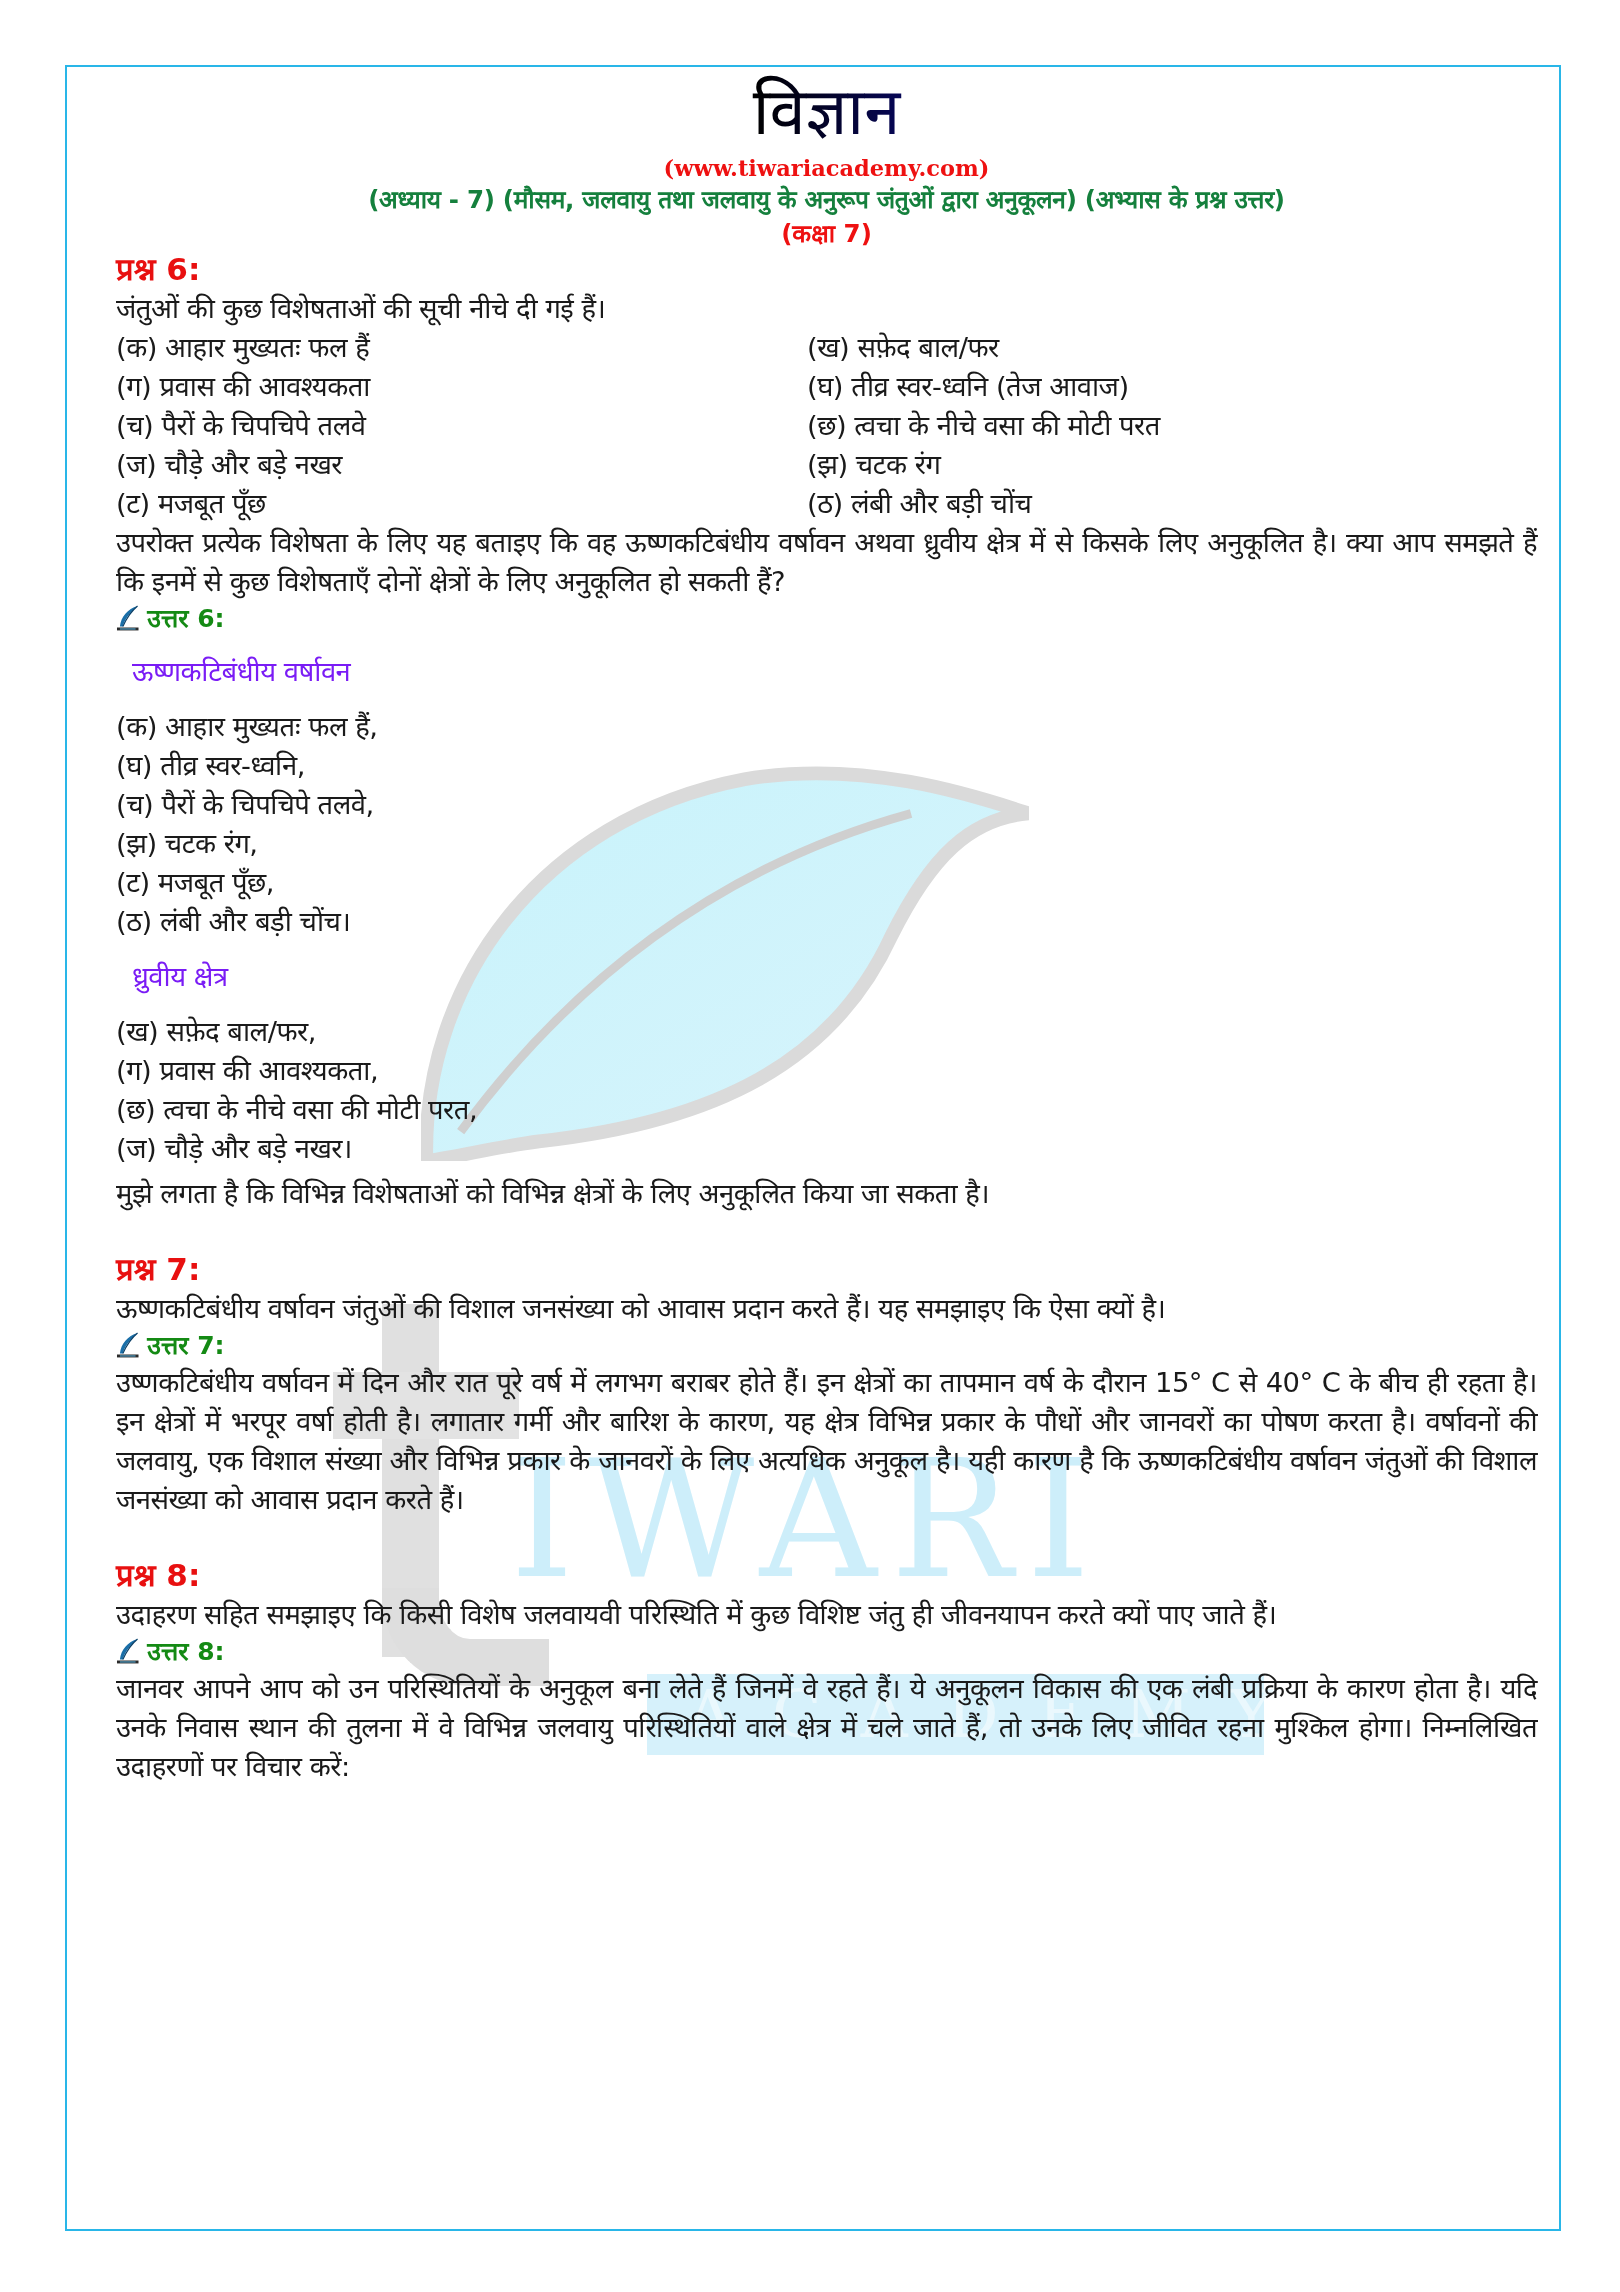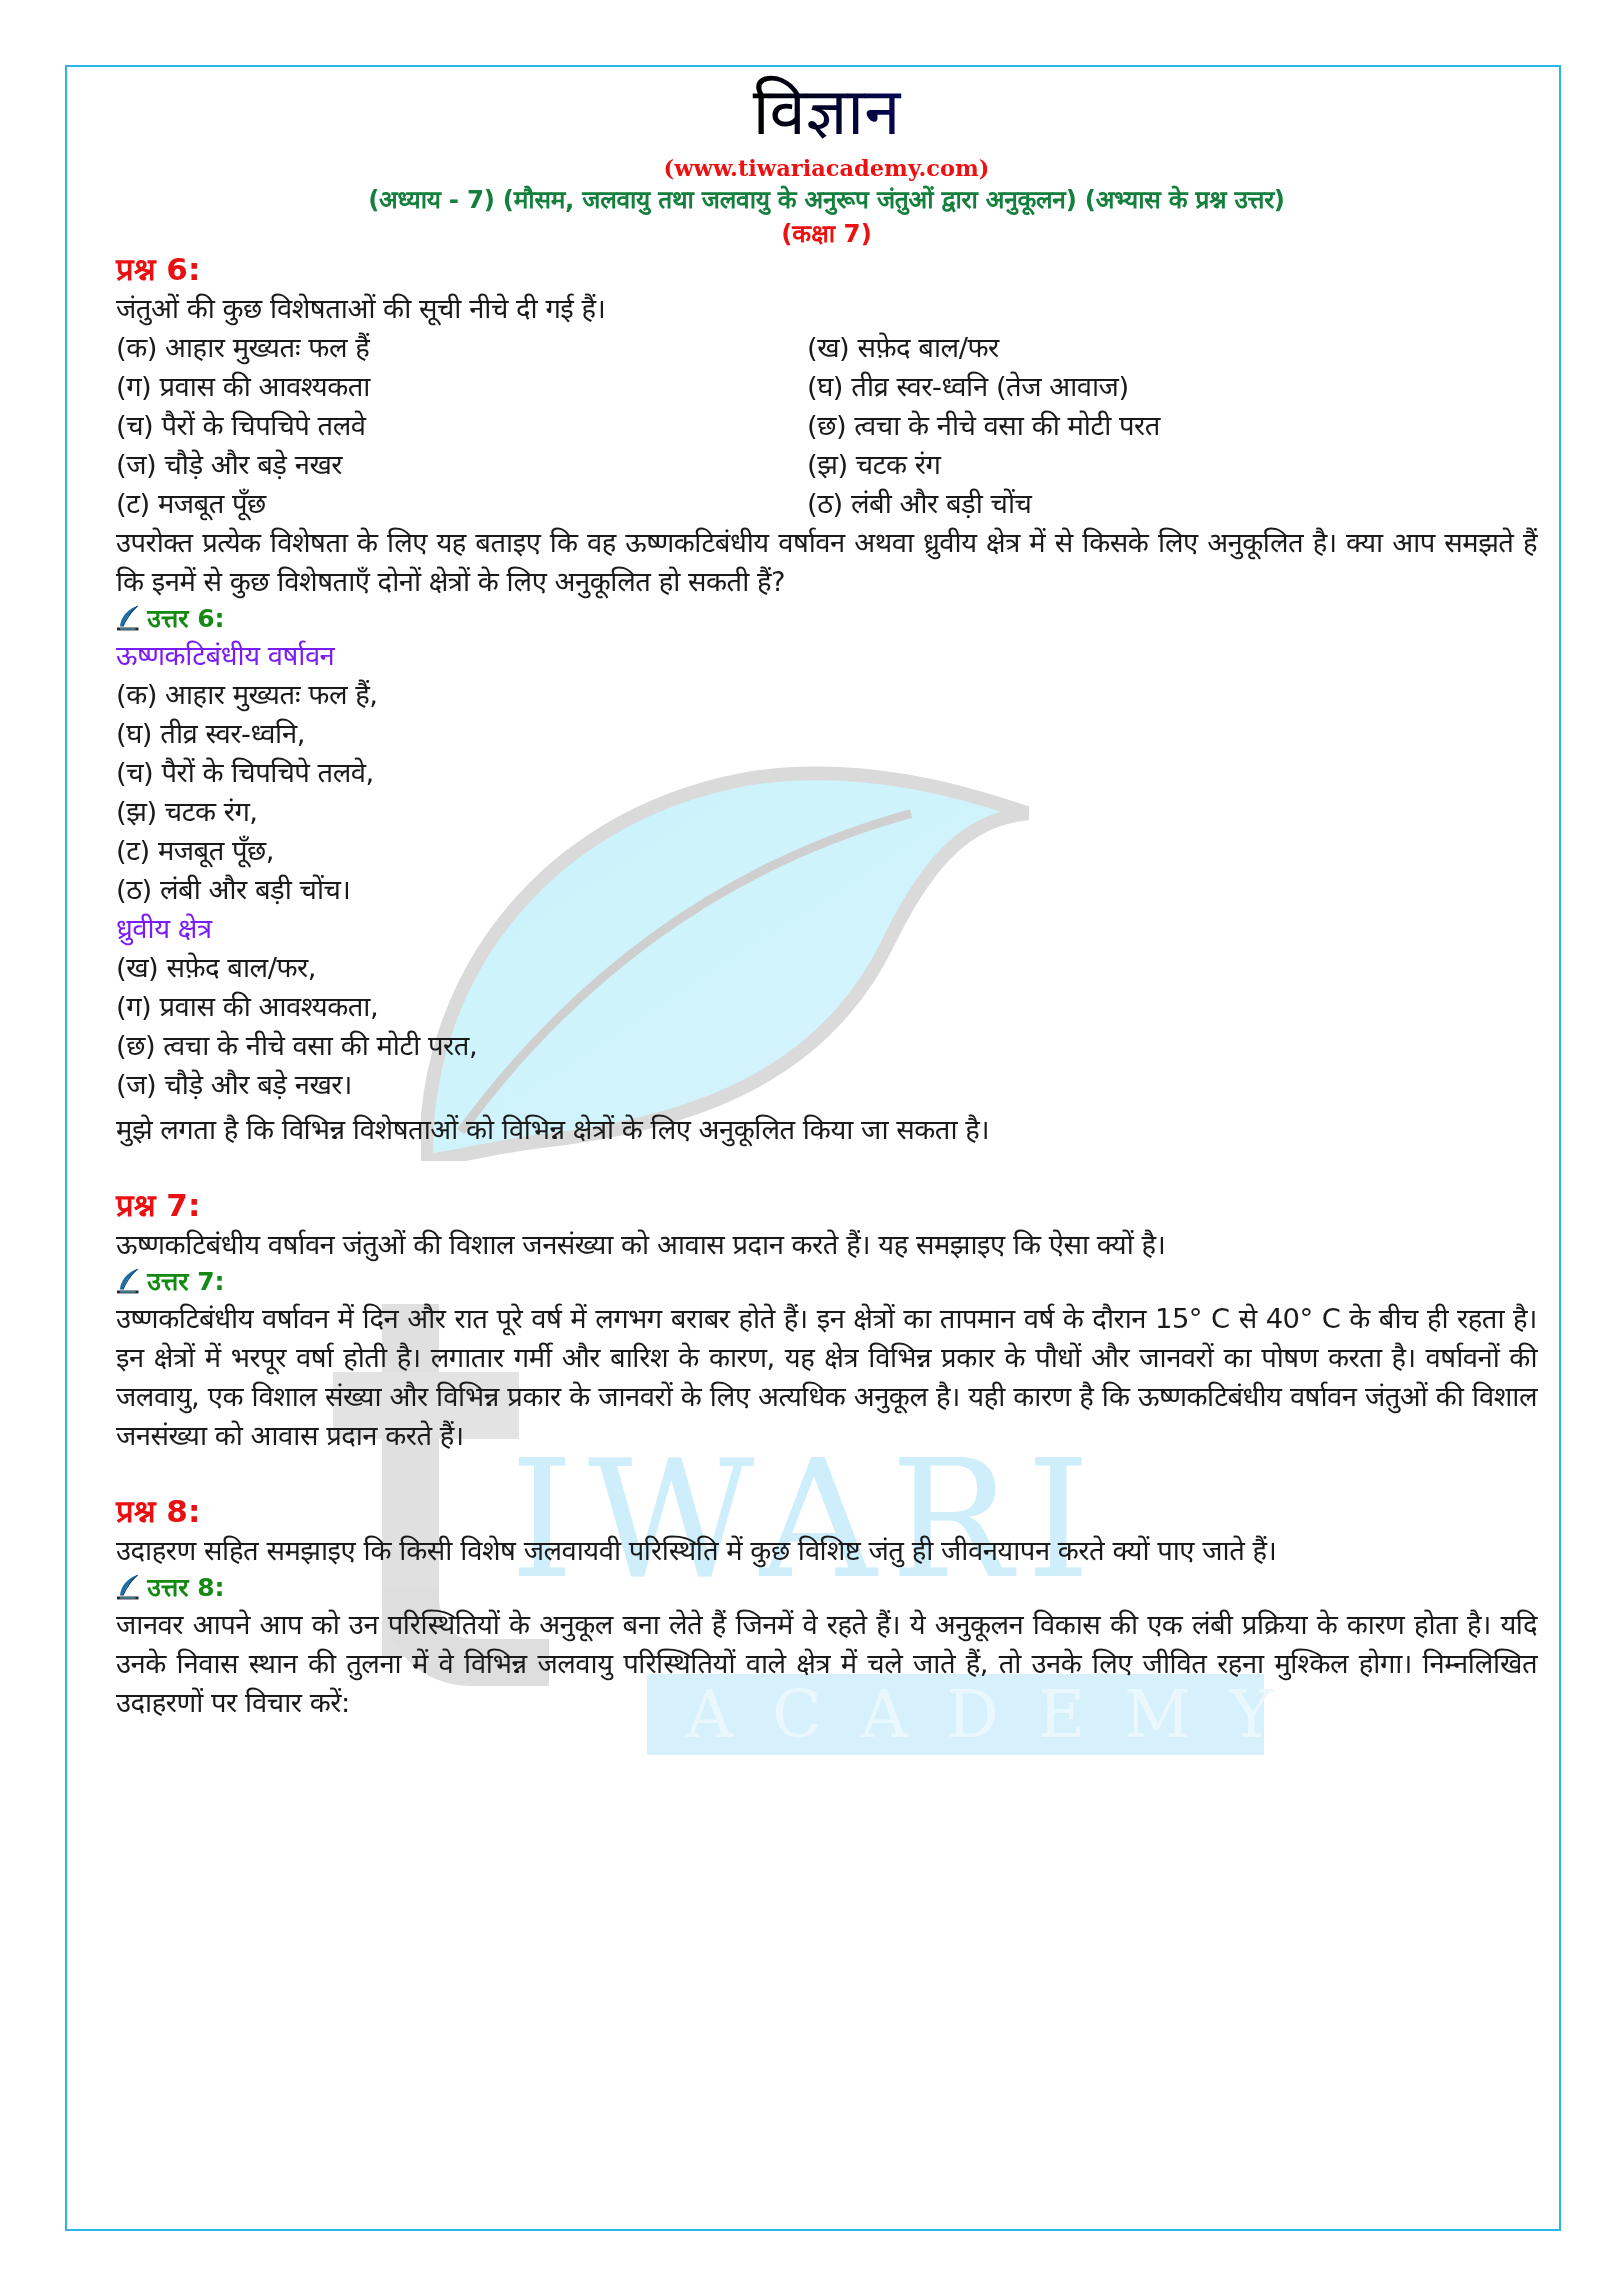--- a/index.html
+++ b/index.html
@@ -30,21 +30,21 @@
           font-weight:bold; font-size:22.5px; line-height:27.4px; }
   .chapter { font-weight:bold; font-size:24.5px; line-height:35px; color:#15803d; letter-spacing:-0.3px; }
   .class-line { color:#ee1111; font-weight:bold; font-size:24.5px; line-height:33px; }
 
   .q-label { color:#e81010; font-weight:bold; font-size:31px; line-height:39px; margin:0; }
   .a-label { color:#148a14; font-weight:bold; font-size:25px; line-height:35px; margin:0;
              display:flex; align-items:center; gap:7.8px; }
   .quill { width:23.5px; height:27.4px; display:inline-block; }
   .txt { font-size:27.4px; line-height:39px; margin:0; letter-spacing:-0.5px; }
   .just { text-align:justify; }
-  .sub { color:#7a1cf5; font-size:27.4px; line-height:39px; margin:0; letter-spacing:-0.5px; }
+  .sub { color:#7a1cf5; font-size:27.4px; line-height:39px; margin:16px; letter-spacing:-0.5px; }
   .two-col { display:grid; grid-template-columns:691px 686px; }
   .gap-s { height:5.9px; } .gap-l { height:37px; }
 </style>
 </head>
 <body>
 
 <div class="page-frame"></div>
 
 <svg class="wm wm-leaf" viewBox="0 0 620 430">
   <defs>

